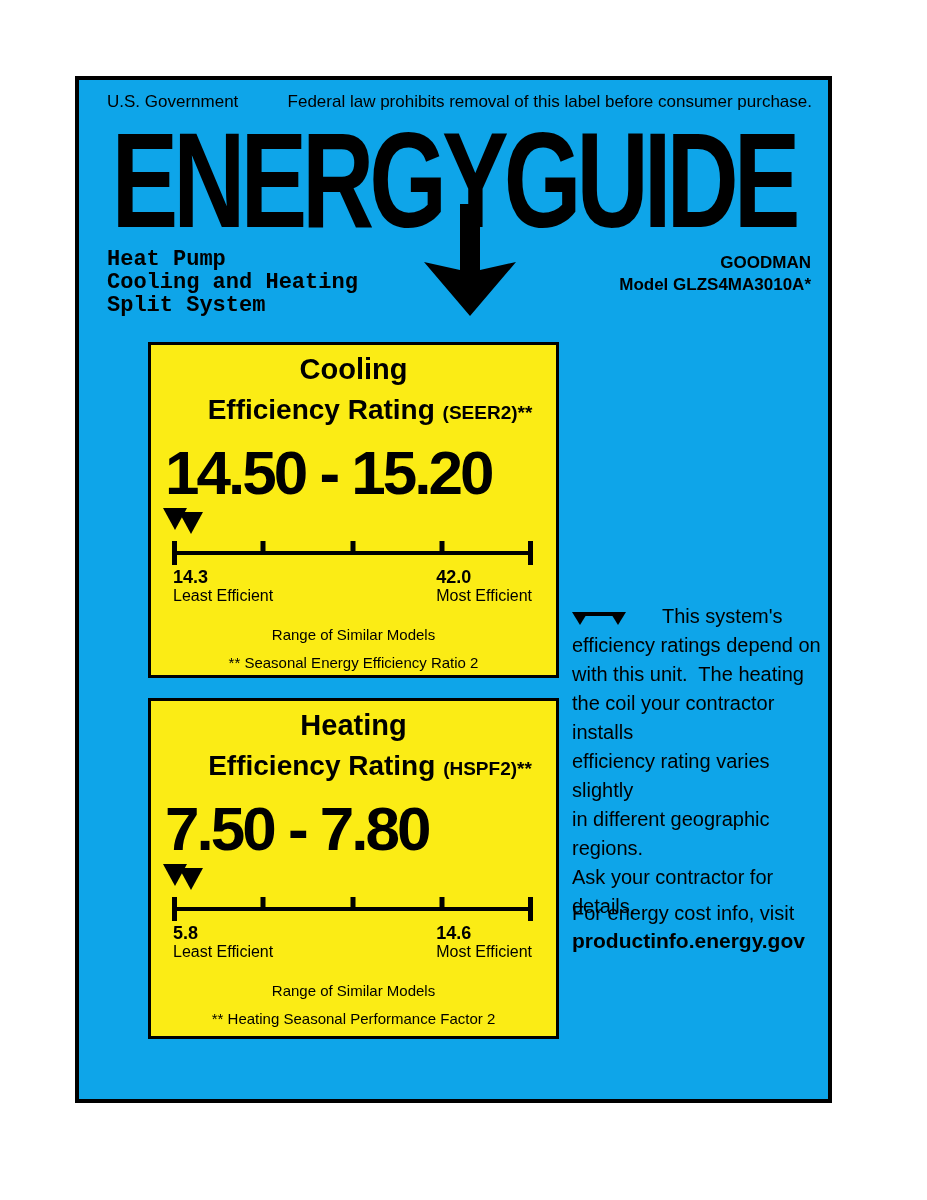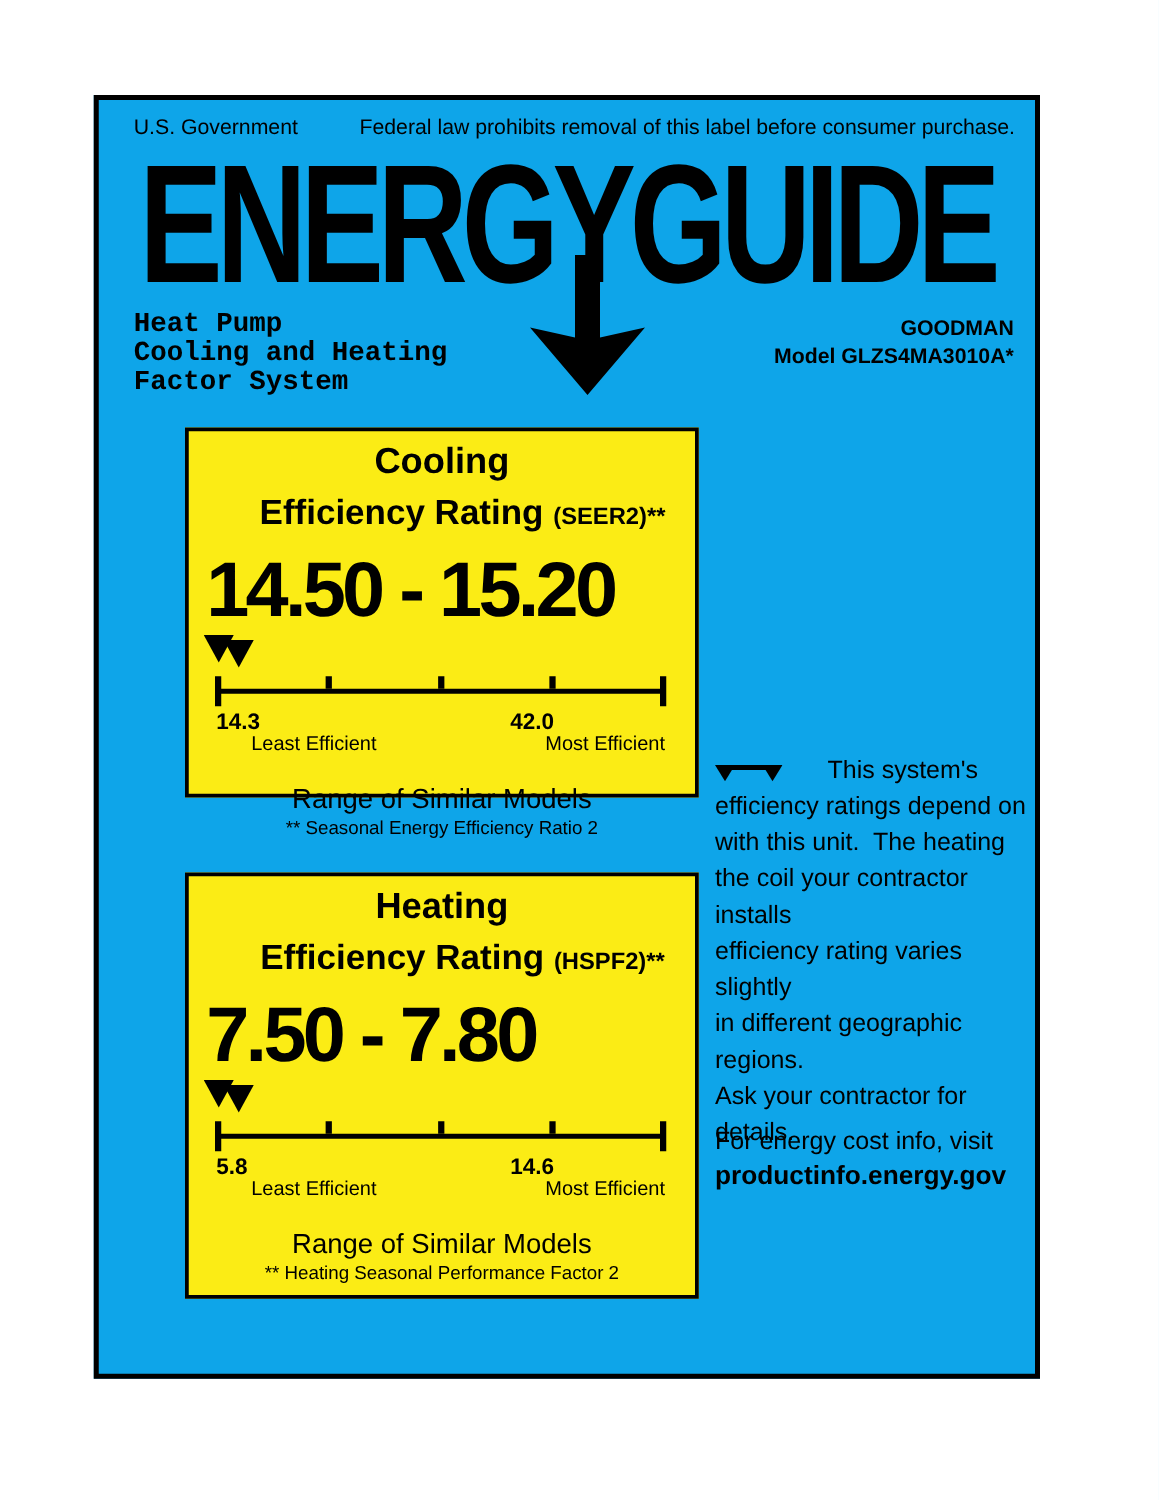--- a/index.html
+++ b/index.html
@@ -19,43 +19,43 @@
     font-size: 100px; font-weight: bold; letter-spacing: -5px; line-height: 100px;
     transform: scaleY(1.35); transform-origin: center top; white-space: nowrap;
   }
 
   .big-arrow { position: absolute; left: 345px; top: 124px; }
 
   .prod-left  { position: absolute; left: 28px; top: 168px; font-size: 22px; font-weight: bold; line-height: 23px; font-family: Liberation Mono, monospace; }
   .prod-right { position: absolute; right: 17px; top: 172px; font-size: 17px; font-weight: bold; line-height: 22px; text-align: right; }
 
   .box { position: absolute; left: 69px; width: 411px; background: #fbec15; border: 3px solid #000; }
-  .box.cooling { top: 262px; height: 296px; }
+  .box.cooling { top: 262px; height: 336px; }
   .box.heating { top: 618px; height: 341px; }
 
   .box-title  { position: absolute; top: 8px;  left: 0; right: 0; text-align: center; font-size: 29px; font-weight: bold; }
   .box-rating { position: absolute; top: 49px; left: 0; right: 0; text-align: center; font-size: 28px; font-weight: bold; margin-left: 33px; }
   .box-rating .code { font-size: 19px; }
   .box-value  { position: absolute; top: 92px; left: 14px; font-size: 62px; font-weight: bold; letter-spacing: -3px; white-space: nowrap; }
 
   .marker { position: absolute; left: 12px; top: 163px; }
 
   .scale-line { position: absolute; left: 22px; right: 24px; top: 206px; height: 4px; background: #000; }
   .tick { position: absolute; background: #000; }
   .tick.end   { width: 5px; height: 24px; top: -10px; }
   .tick.end.left  { left: -1px; }
   .tick.end.right { right: -1px; }
   .tick.small { width: 5px; height: 10px; top: -10px; transform: translateX(-50%); }
 
   .scale-min { position: absolute; left: 22px;  top: 223px; text-align: left; }
   .scale-max { position: absolute; right: 24px; top: 223px; text-align: left; }
   .scale-num { font-size: 18px; font-weight: bold; line-height: 19px; }
-  .scale-cap { font-size: 16px; line-height: 18px; margin-left: 28px; }
+  .scale-cap { font-size: 16px; line-height: 18px; }
 
-  .box-caption  { position: absolute; top: 281px; left: 0; right: 0; text-align: center; font-size: 22px; }
+  .box-caption  { position: absolute; top: 281px; left: 0; right: 0; text-align: center; font-size: 15px; }
   .box-footnote { position: absolute; top: 309px; left: 0; right: 0; text-align: center; font-size: 15px; }
 
   .note { position: absolute; left: 493px; top: 522px; width: 255px; font-size: 20px; line-height: 29px; }
   .note-line { white-space: pre-wrap; }
   .note-first { display: flex; align-items: center; }
   .note-first .note-line { margin-left: 36px; text-align: center; }
   .note-icon { flex: 0 0 auto; margin-top: 2px; }
 
   .energy-info { position: absolute; left: 493px; top: 820px; font-size: 20px; line-height: 27px; }
   .energy-info .url { font-weight: bold; font-size: 21px; }
@@ -71,21 +71,21 @@
 
     <div class="logo">ENERGYGUIDE</div>
 
     <svg class="big-arrow" width="92" height="112" viewBox="0 0 92 112">
       <path d="M36,0 L56,0 L56,66 L92,58 L46,112 L0,58 L36,66 Z" fill="#000"></path>
     </svg>
 
     <div class="prod-left">
       <div>Heat Pump</div>
       <div>Cooling and Heating</div>
-      <div>Factor System</div>
+      <div>Split System</div>
     </div>
 
     <div class="prod-right">
       <div>GOODMAN</div>
       <div>Model GLZS4MA3010A*</div>
     </div>
 
     <div class="box cooling">
       <div class="box-title">Cooling</div>
       <div class="box-rating">

